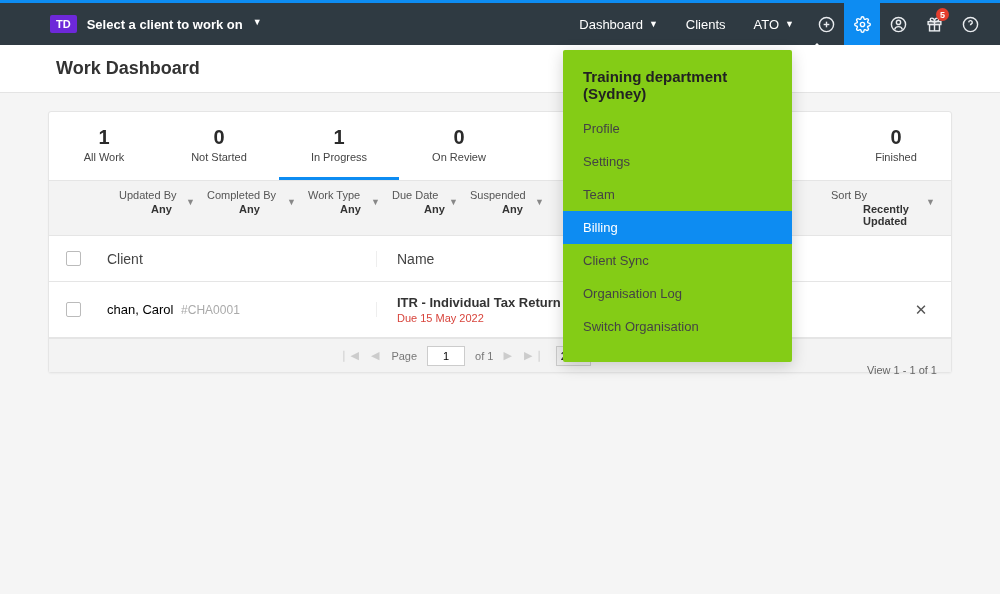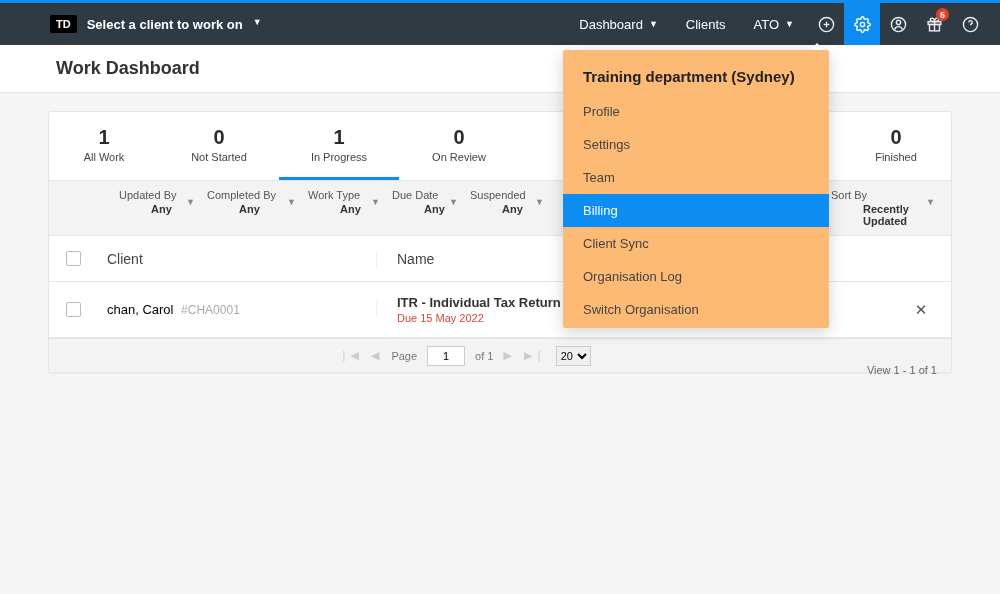--- a/index.html
+++ b/index.html
@@ -1,21 +1,21 @@
 <!DOCTYPE html>
 <html><head>
 <meta charset="utf-8">
 <style>
   * { box-sizing: border-box; margin: 0; padding: 0; }
   body { font-family: -apple-system, BlinkMacSystemFont, "Segoe UI", Arial, sans-serif; background: #f5f5f5; width: 1000px; height: 594px; overflow: hidden; }
 
   .top-strip { height: 3px; background: #0d8cf2; }
 
   .navbar { background: #2f3a42; height: 42px; display: flex; align-items: center; color: #e5e5e5; font-size: 13px; padding: 0 12px 0 50px; }
-  .td-badge { background: #000000; color: #fff; padding: 3px 6px; font-size: 11px; font-weight: bold; border-radius: 2px; margin-right: 10px; }
+  .td-badge { background: #6d28d9; color: #fff; padding: 3px 6px; font-size: 11px; font-weight: bold; border-radius: 2px; margin-right: 10px; }
   .client-select { font-weight: 600; color: #fff; display: flex; align-items: flex-start; gap: 10px; }
   .nav-spacer { flex: 1; }
   .nav-link { padding: 0 14px; font-weight: 400; color: #fff; display: flex; align-items: center; gap: 6px; height: 42px; }
   .nav-caret { font-size: 9px; }
   .nav-icons { display: flex; align-items: center; height: 100%; }
   .nav-icon { width: 36px; height: 42px; display: flex; align-items: center; justify-content: center; color: #e9ecef; position: relative; }
   .nav-icon.active { background: #0d8cf2; }
   .badge-num { position: absolute; top: 5px; right: 3px; background: #e43e2d; color: #fff; border-radius: 50%; width: 13px; height: 13px; font-size: 9px; display: flex; align-items: center; justify-content: center; font-weight: bold; }
 
   .page-title-bar { background: #fff; height: 48px; display: flex; align-items: center; padding-left: 56px; border-bottom: 1px solid #e4e4e4; }
@@ -50,21 +50,21 @@
   .close-x { color: #555; font-size: 15px; cursor: pointer; }
 
   .table-footer { display: flex; align-items: center; height: 34px; background: #f3f3f3; border-top: 1px solid #e5e5e5; font-size: 11px; color: #777; padding: 0 14px; }
   .pager-center { flex: 1; display: flex; align-items: center; justify-content: center; gap: 10px; }
   .page-input { width: 38px; height: 20px; border: 1px solid #ccc; text-align: center; font-size: 11px; }
   .per-page { height: 20px; border: 1px solid #ccc; font-size: 11px; }
   .pager-nav { color: #ccc; letter-spacing: 2px; font-size: 11px; }
   .view-text { color: #666; margin-top: 28px; }
 
   
-  .popover { position: absolute; top: 50px; left: 563px; width: 266px; background: #fdba74; box-shadow: 0 4px 16px rgba(0,0,0,0.18); border-radius: 2px; z-index: 50; padding: 18px 0 2px 0; }
+  .popover { position: absolute; top: 50px; left: 563px; width: 229px; background: #84cc16; box-shadow: 0 4px 16px rgba(0,0,0,0.18); border-radius: 2px; z-index: 50; padding: 18px 0 19px 0; }
   .popover::before { content: ""; position: absolute; top: -7px; left: 247px; width: 0; height: 0; border-left: 7px solid transparent; border-right: 7px solid transparent; border-bottom: 7px solid #fff; }
   .popover-title { font-size: 15px; font-weight: 700; color: #222; padding: 0 20px 10px 20px; }
   .popover-item { font-size: 13px; color: #444; padding: 9px 20px; cursor: pointer; }
   .popover-item.active { background: #0d8cf2; color: #fff; }
 
   svg { display: block; }
 </style>
 </head>
 <body>
 

